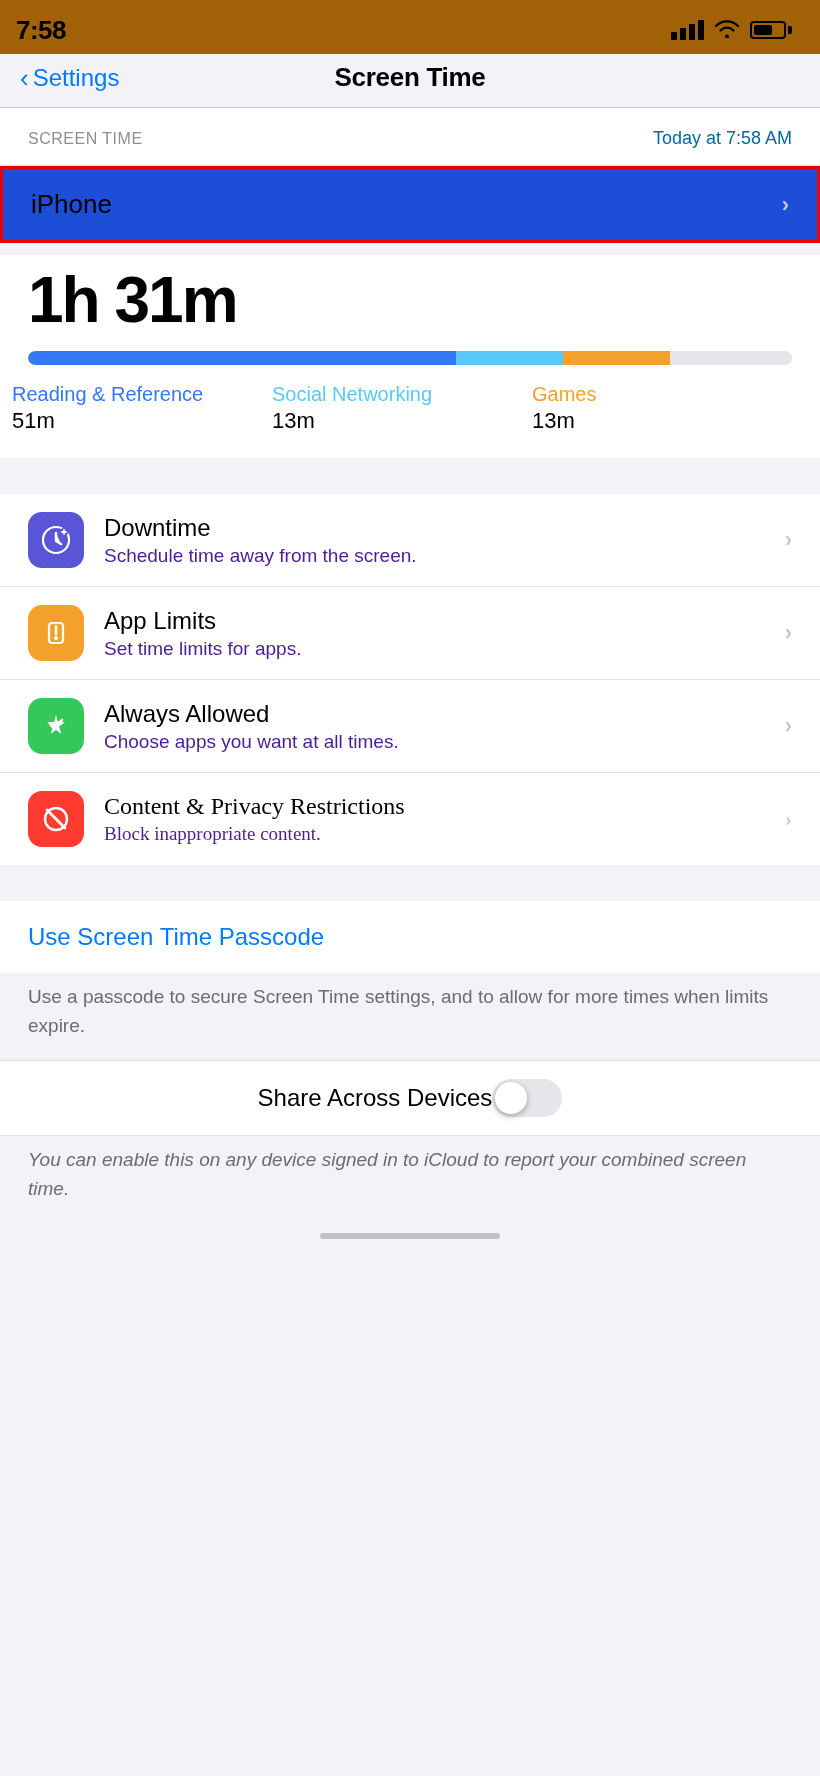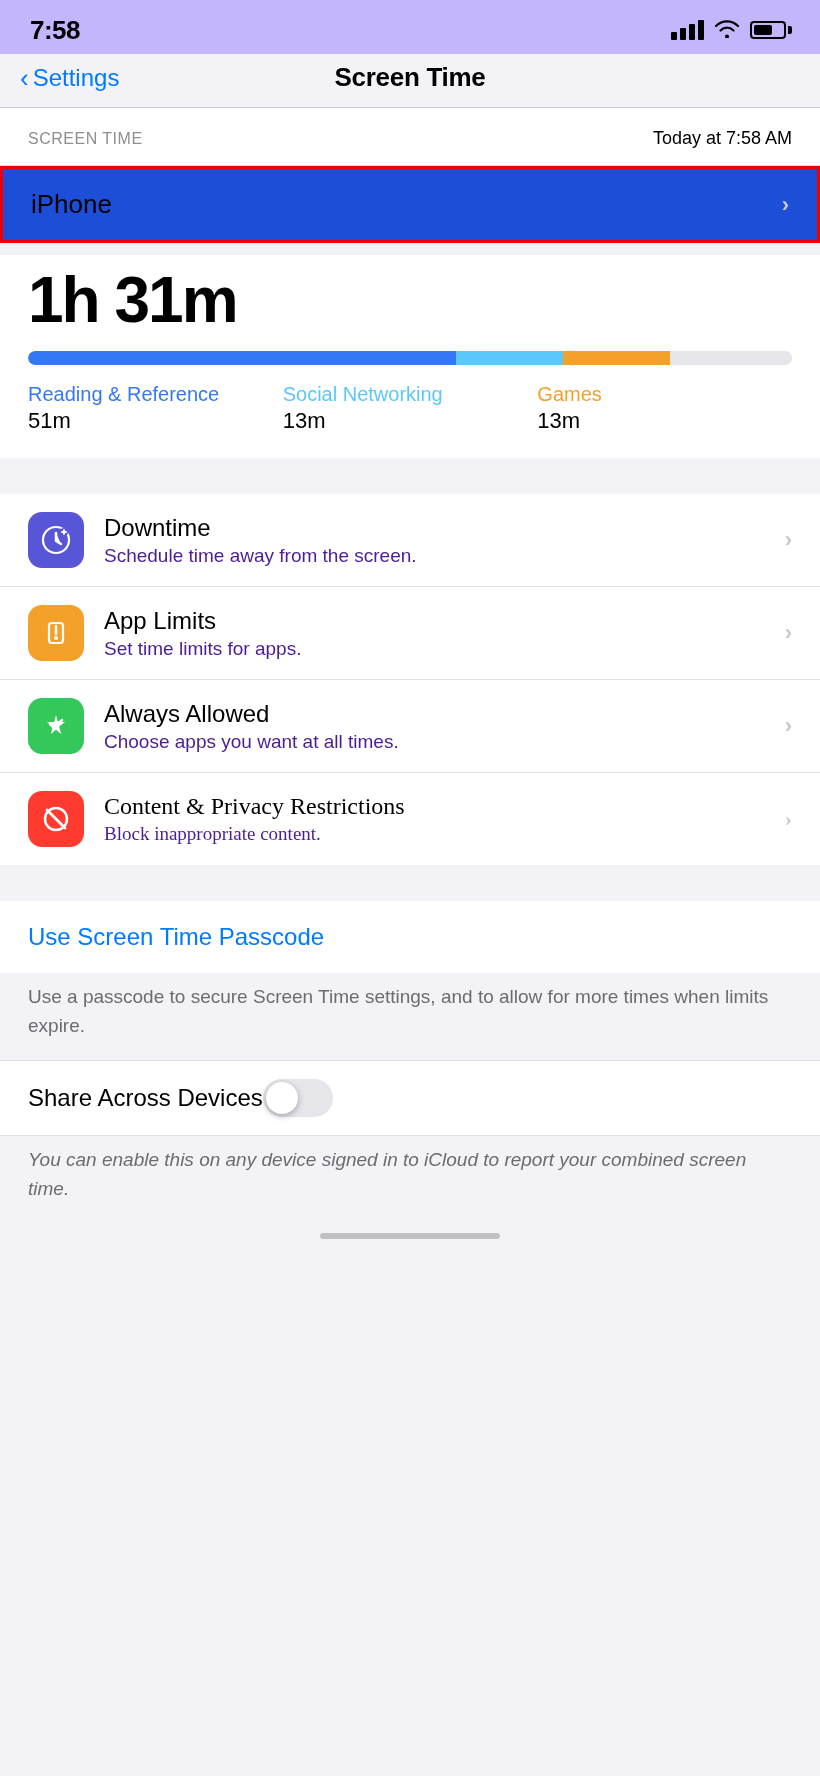--- a/index.html
+++ b/index.html
@@ -8,25 +8,25 @@
       width: 820px;
       min-height: 1776px;
       background: #f2f2f7;
       font-family: -apple-system, 'SF Pro Text', 'Helvetica Neue', Arial, sans-serif;
       color: #000;
       overflow-x: hidden;
     }
 
     
     .status-bar {
-      background: #c4b5fd;
+      background: #a16207;
       display: flex;
       justify-content: space-between;
       align-items: center;
-      padding: 14px 28px 8px 30px;
+      padding: 14px 28px 8px 16px;
       height: 54px;
     }
     .status-time {
       font-size: 26px;
       font-weight: 600;
       letter-spacing: -0.5px;
     }
     .status-icons {
       display: flex;
       align-items: center;
@@ -118,21 +118,21 @@
     }
     .section-label {
       font-size: 16px;
       color: #8e8e93;
       font-weight: 500;
       letter-spacing: 0.5px;
       text-transform: uppercase;
     }
     .section-time-label {
       font-size: 18px;
-      color: #000000;
+      color: #0369a1;
     }
 
     
     .iphone-row {
       background: #1d4ed8;
       padding: 20px 28px;
       display: flex;
       justify-content: space-between;
       align-items: center;
       border: 3px solid #e00;
@@ -187,21 +187,21 @@
     .bar-other {
       background: #e5e5ea;
       flex: 1;
       border-radius: 0 7px 7px 0;
     }
 
     
     .categories-row {
       background: #fff;
       display: flex;
-      padding: 10px 28px 24px 28px;
+      padding: 10px 28px 24px 12px;
       gap: 0;
     }
     .category-item {
       flex: 1;
     }
     .category-name {
       font-size: 20px;
       font-weight: 500;
       margin-bottom: 2px;
     }
@@ -298,21 +298,21 @@
       color: #6c6c70;
       line-height: 1.5;
     }
 
     
     .share-section {
       background: #fff;
       margin-top: 20px;
       padding: 18px 28px;
       display: flex;
-      justify-content: flex-start;
+      justify-content: center;
       align-items: center;
       border-top: 1px solid #e0e0e5;
       border-bottom: 1px solid #e0e0e5;
     }
     .share-label {
       font-size: 24px;
       color: #000;
     }
     .toggle {
       width: 70px;

